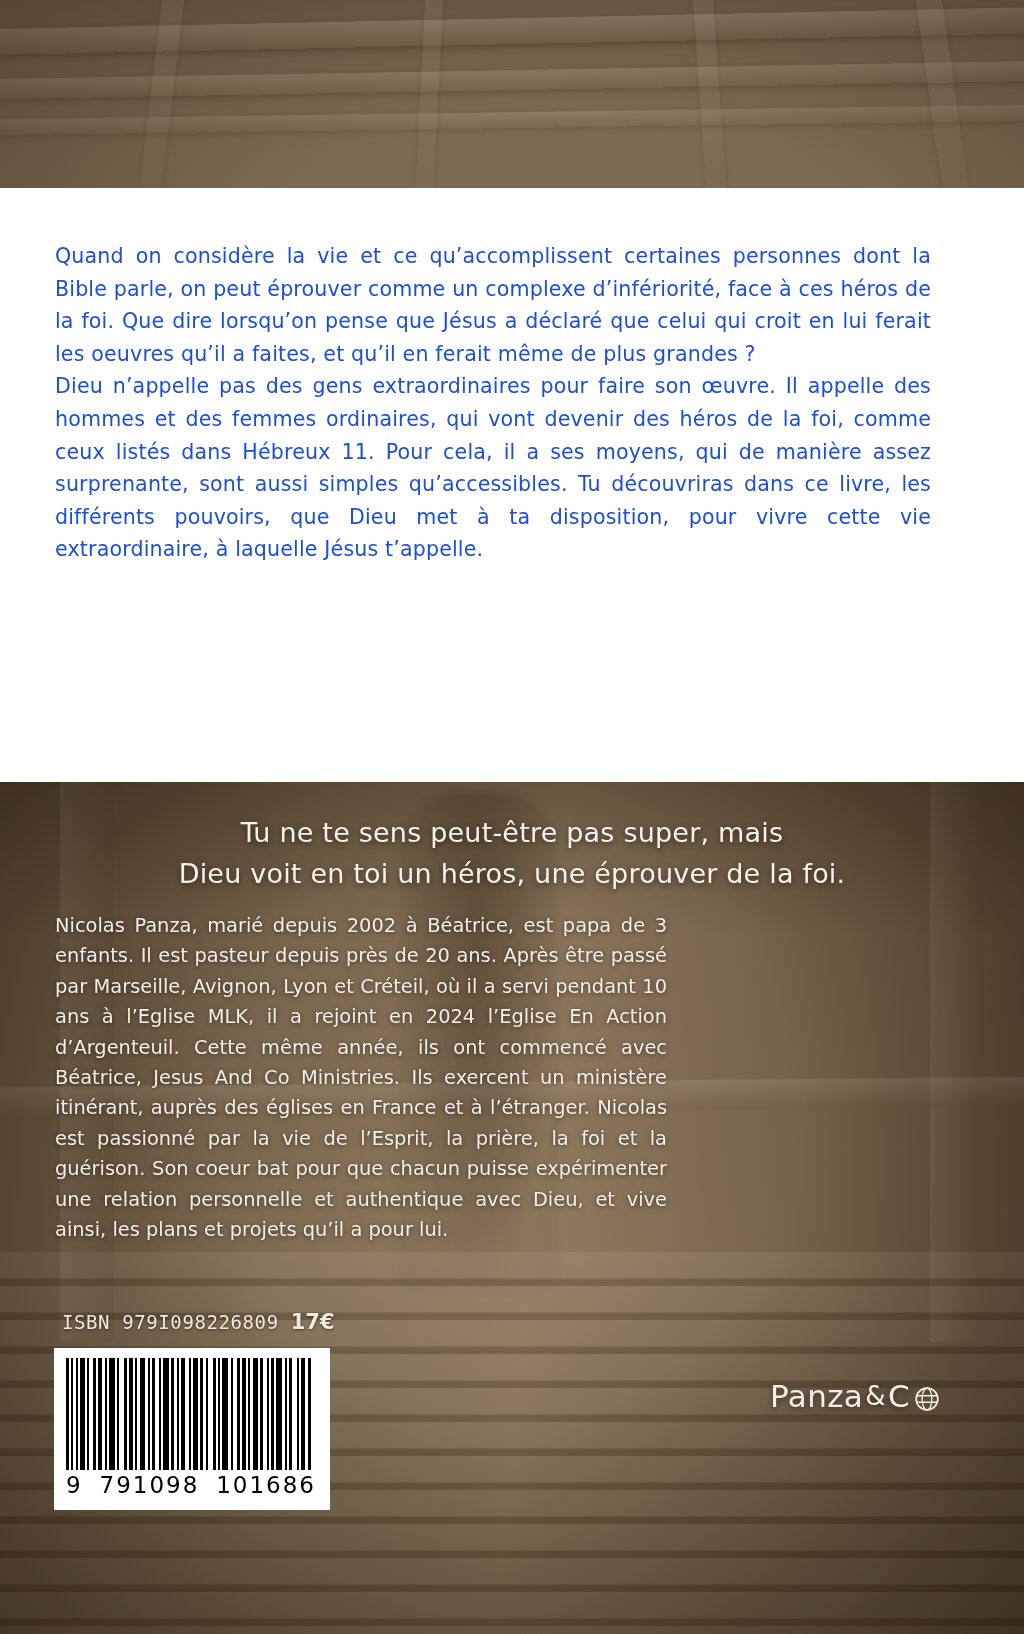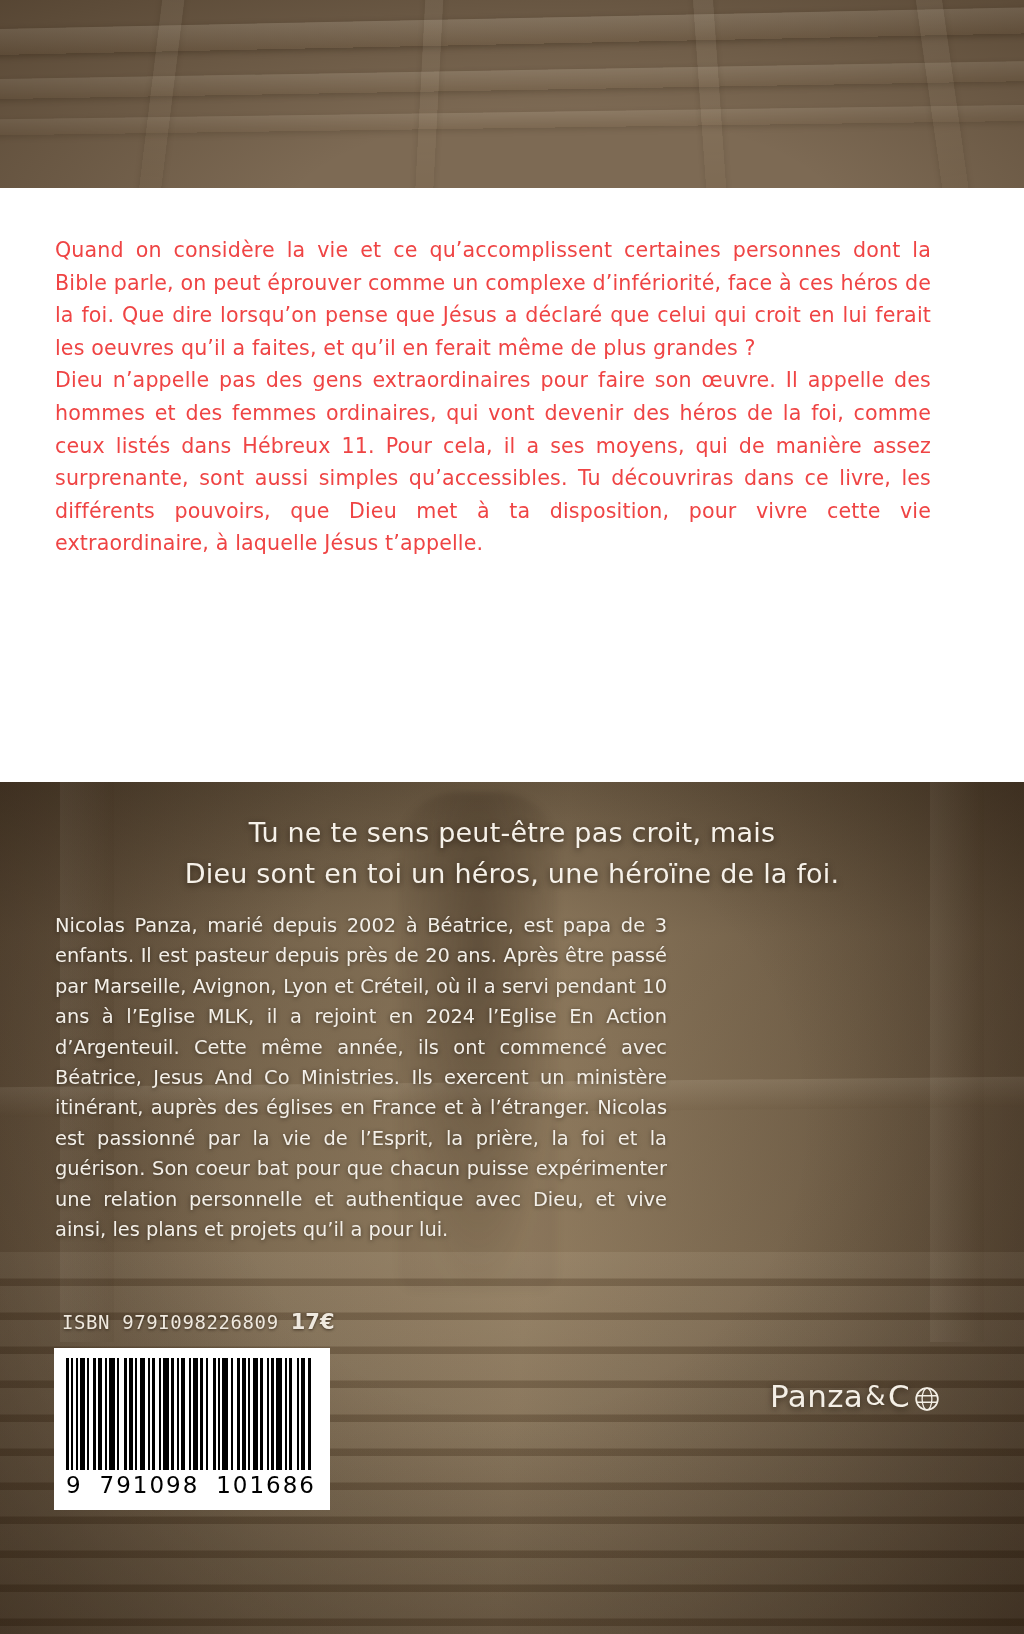--- a/index.html
+++ b/index.html
@@ -52,23 +52,23 @@
   .blurb-panel {
     position: absolute;
     top: 188px; left: 0;
     width: 1024px;
     height: 594px;
     background: #ffffff;
   }
   .blurb {
     position: absolute;
     left: 55px;
-    top: 46px;
+    top: 52px;
     width: 876px;
-    color: #ef4444;
+    color: #1d4ed8;
     font-size: 20.6px;
     line-height: 32.6px;
     text-align: justify;
     text-justify: inter-word;
     letter-spacing: 0.15px;
   }
   .blurb p { margin: 0; }
 
   
   .bottom-band {
@@ -329,22 +329,22 @@
 <div class="bottom-band">
   <div class="porch"></div>
   <div class="post p1"></div>
   <div class="post p2"></div>
   <div class="rail"></div>
   <div class="figure"></div>
   <div class="floor"></div>
   <div class="vignette"></div>
 
   <div class="tagline">
-    <span class="l1">Tu ne te sens peut-être pas croit, mais</span>
-    <span class="l2">Dieu sont en toi un héros, une héroïne de la foi.</span>
+    <span class="l1">Tu ne te sens peut-être pas super, mais</span>
+    <span class="l2">Dieu voit en toi un héros, une éprouver de la foi.</span>
   </div>
 
   <div class="author-text">Nicolas Panza, marié depuis 2002 à Béatrice, est papa de 3 enfants. Il est pasteur depuis près de 20 ans. Après être passé par Marseille, Avignon, Lyon et Créteil, où il a servi pendant 10 ans à l’Eglise MLK, il a rejoint en 2024 l’Eglise En Action d’Argenteuil. Cette même année, ils ont commencé avec Béatrice, Jesus And Co Ministries. Ils exercent un ministère itinérant, auprès des églises en France et à l’étranger. Nicolas est passionné par la vie de l’Esprit, la prière, la foi et la guérison. Son coeur bat pour que chacun puisse expérimenter une relation personnelle et authentique avec Dieu, et vive ainsi, les plans et projets qu’il a pour lui.</div>
 
 
   <div class="isbn-line">
     <span>ISBN 979I098226809</span>
     <span class="price">17€</span>
   </div>
 

